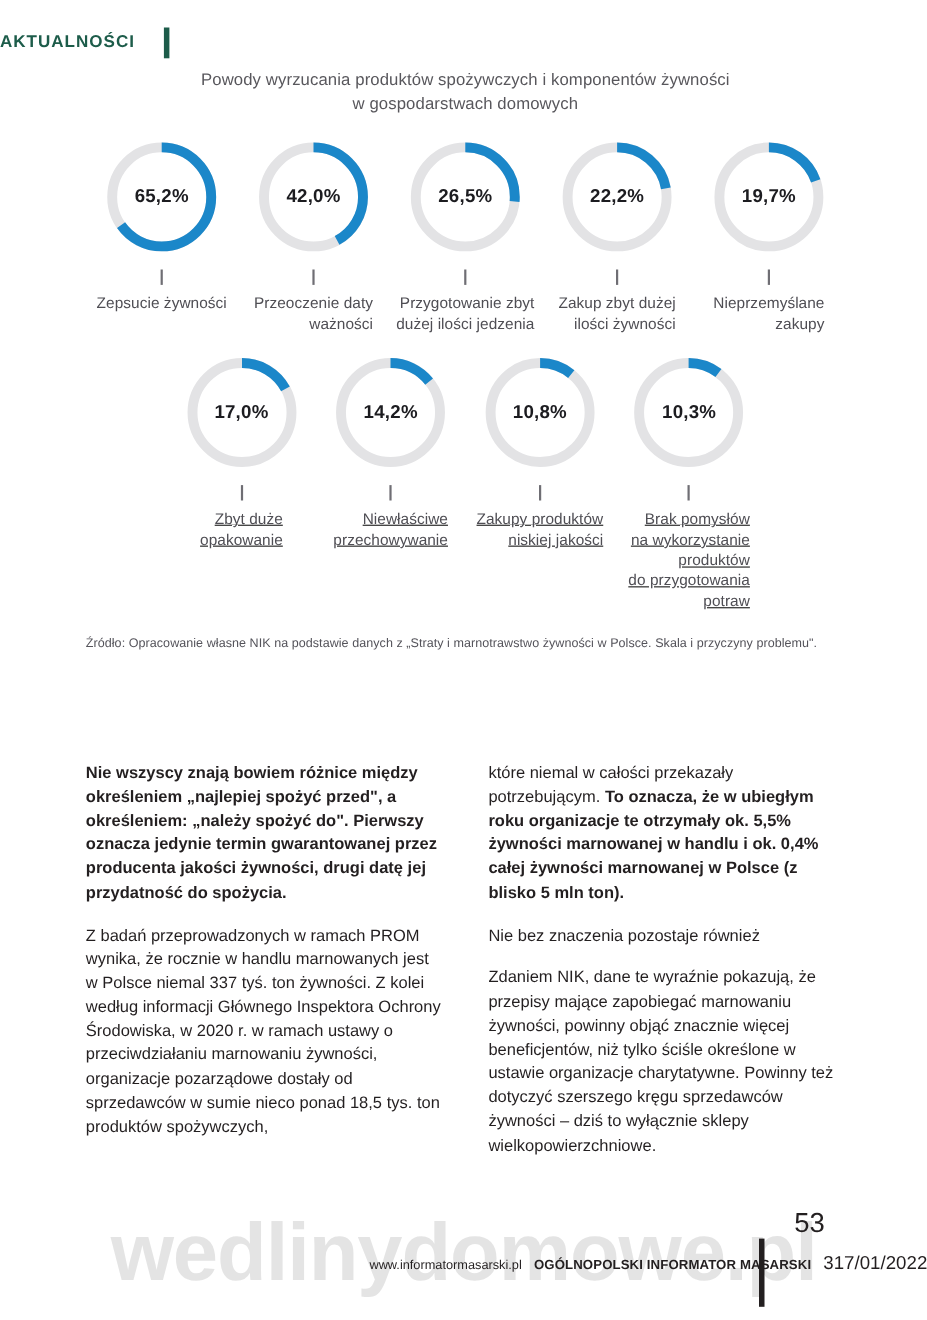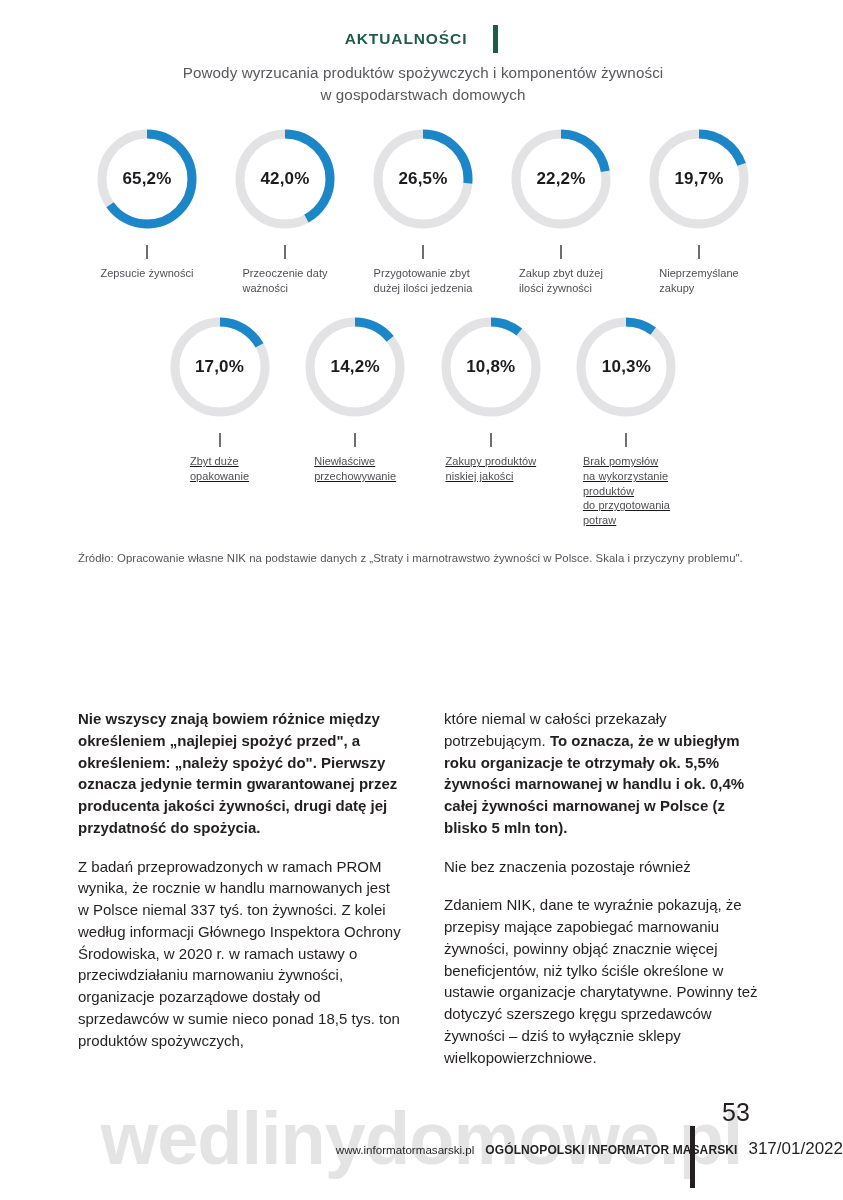--- a/index.html
+++ b/index.html
@@ -18,21 +18,20 @@
 
   
   .header {
     position: absolute;
     top: 22px;
     left: 0;
     width: 843px;
     height: 34px;
     display: flex;
     align-items: center;
-    justify-content: center;
   }
   .header-kicker {
     font-size: 15.5px;
     font-weight: bold;
     letter-spacing: 0.9px;
     color: #1d5c4a;
   }
   .header-rule {
     width: 5px;
     height: 28px;
@@ -96,39 +95,39 @@
     letter-spacing: 0.2px;
   }
   .tick {
     width: 2px;
     height: 14px;
     background: #6f6e74;
     margin-top: 10px;
   }
   .donut-label {
     margin-top: 7px;
-    text-align: left;
-    font-size: 11px;
+    text-align: right;
+    font-size: 14px;
     line-height: 1.33;
     color: #4f4e54;
     letter-spacing: 0.05px;
   }
 
   .source-note {
     margin-top: 22px;
     font-size: 11.4px;
     line-height: 1.55;
     color: #54535a;
     letter-spacing: 0.05px;
   }
 
   
   .article {
     position: absolute;
-    top: 708px;
+    top: 692px;
     left: 78px;
     width: 690px;
     display: flex;
     gap: 42px;
   }
   .col { width: 324px; }
   .col p {
     margin: 0 0 17px 0;
     font-size: 15px;
     line-height: 1.45;

